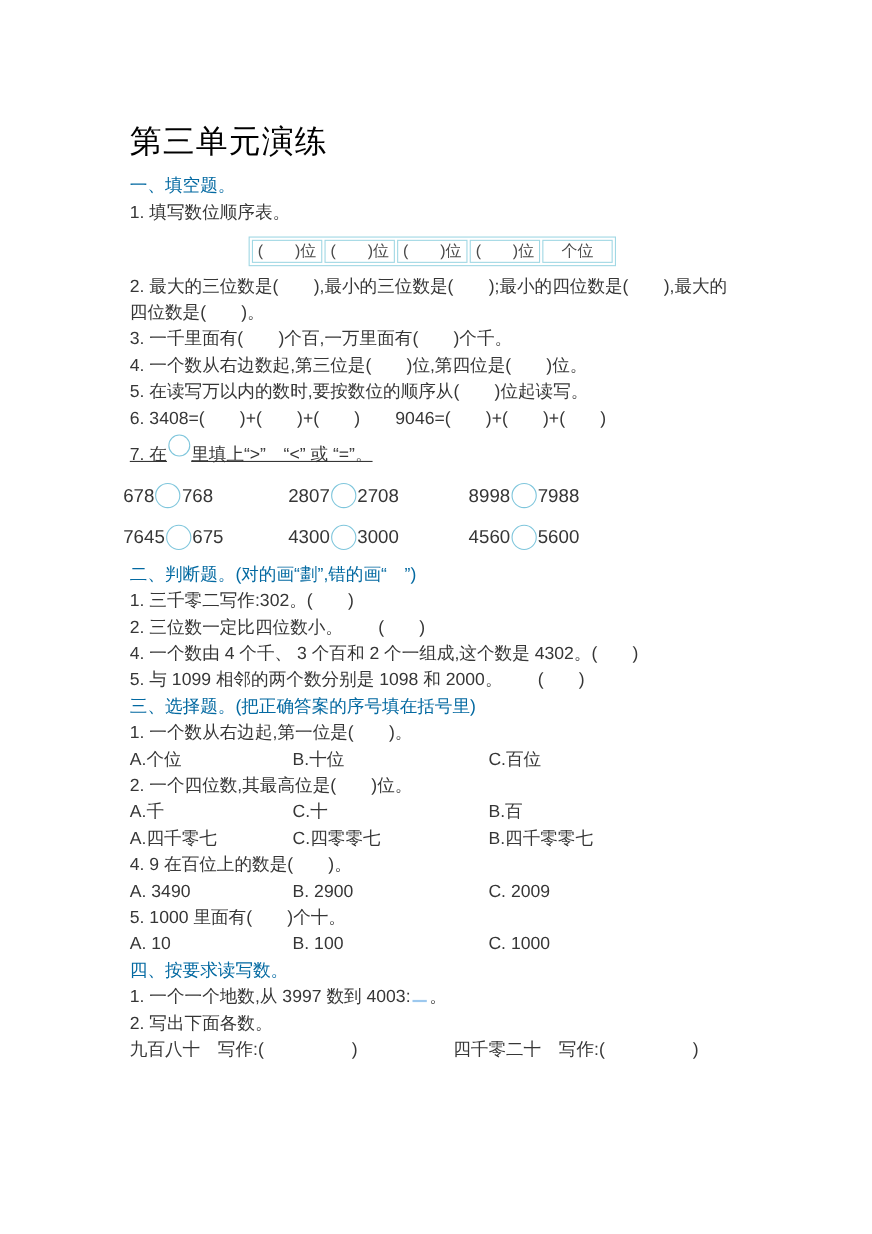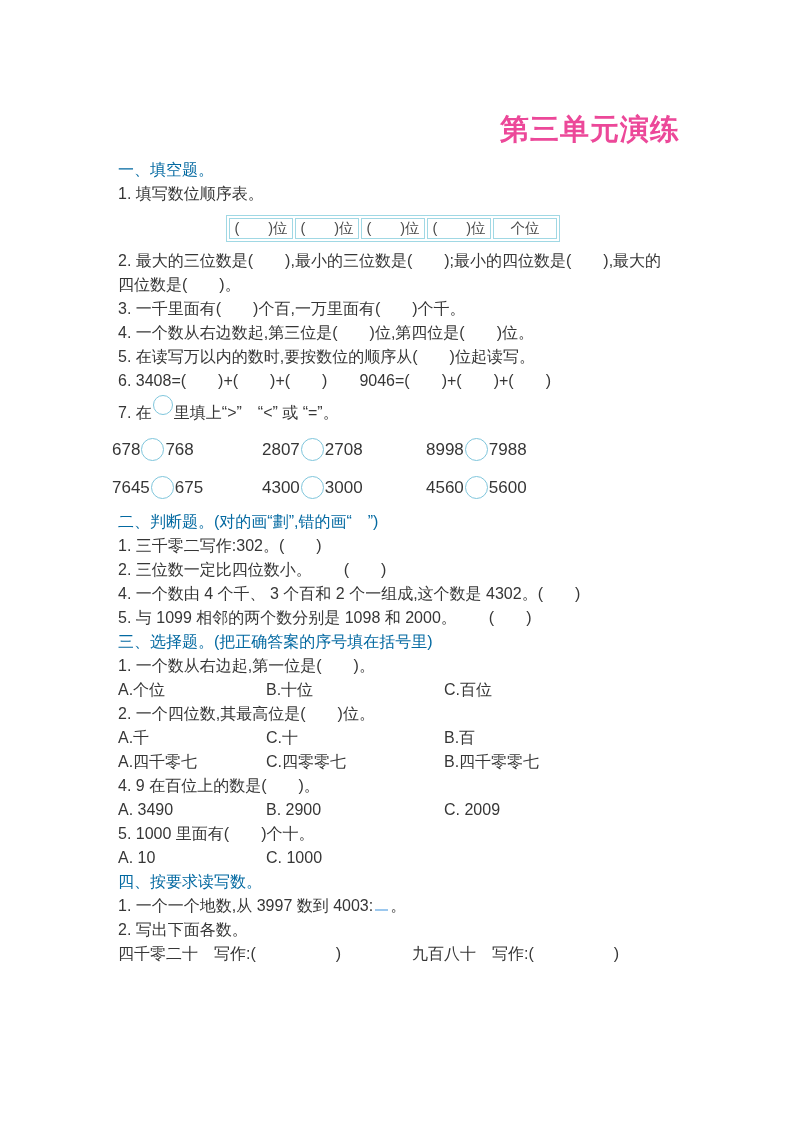--- a/index.html
+++ b/index.html
@@ -8,41 +8,41 @@
     width:793px; height:1122px;
     background:#ffffff;
     font-family:"Liberation Sans","DejaVu Sans",sans-serif;
     color:#363636;
     overflow:hidden;
   }
   .content {
     position:absolute; left:118px; top:106px; width:562px;
   }
   .title {
-    font-size:29px; font-weight:bold; color:#ec4899;
-    text-align:right; line-height:46px; margin-bottom:6px;
+    font-size:29px; font-weight:normal; color:#000000;
+    text-align:left; line-height:46px; margin-bottom:6px;
     letter-spacing:1px;
   }
   .line {
     font-size:16px; line-height:24px; white-space:nowrap;
   }
   .heading { color:#0369a1; }
   .mt6 { margin-top:6px; }
   .pv-table {
     border-collapse:separate; border-spacing:2px;
     border:1px solid #a0d8e4;
     margin:9px 0 7px 108px;
   }
   .pv-table td {
     border:1px solid #a0d8e4;
     width:62px; height:18px; padding:0;
     text-align:center; font-size:14.5px; color:#4a4a4a;
     white-space:nowrap;
   }
-  .q7line { line-height:30px; margin-top:2px; }
+  .q7line { line-height:30px; margin-top:2px;text-decoration:underline; }
   .circle {
     display:inline-block; box-sizing:border-box;
     width:23px; height:23px;
     border:1px solid #7fc6dc; border-radius:50%;
     vertical-align:-6px; margin:0 1px;
     background:#fff;
   }
   .circle.q7c {
     width:20px; height:20px; vertical-align:3px;
   }
@@ -141,27 +141,28 @@
     <div class="line">4. 9 在百位上的数是(　　)。</div>
     <div class="opt-row">
       <span>A. 3490</span>
       <span>B. 2900</span>
       <span>C. 2009</span>
     </div>
 
     <div class="line">5. 1000 里面有(　　)个十。</div>
     <div class="opt-row">
       <span>A. 10</span>
+      <span>B. 100</span>
       <span>C. 1000</span>
     </div>
 
     <div class="line heading">四、按要求读写数。</div>
     <div class="line">
       <span>1. 一个一个地数,从 3997 数到 4003:</span><span class="ublank"></span><span>。</span>
     </div>
     <div class="line">2. 写出下面各数。</div>
     <div class="rw-row">
+      <span>九百八十　写作:(　　　　　)</span>
       <span>四千零二十　写作:(　　　　　)</span>
-      <span>九百八十　写作:(　　　　　)</span>
     </div>
 
   </div>
 </div>
 
 </body></html>

